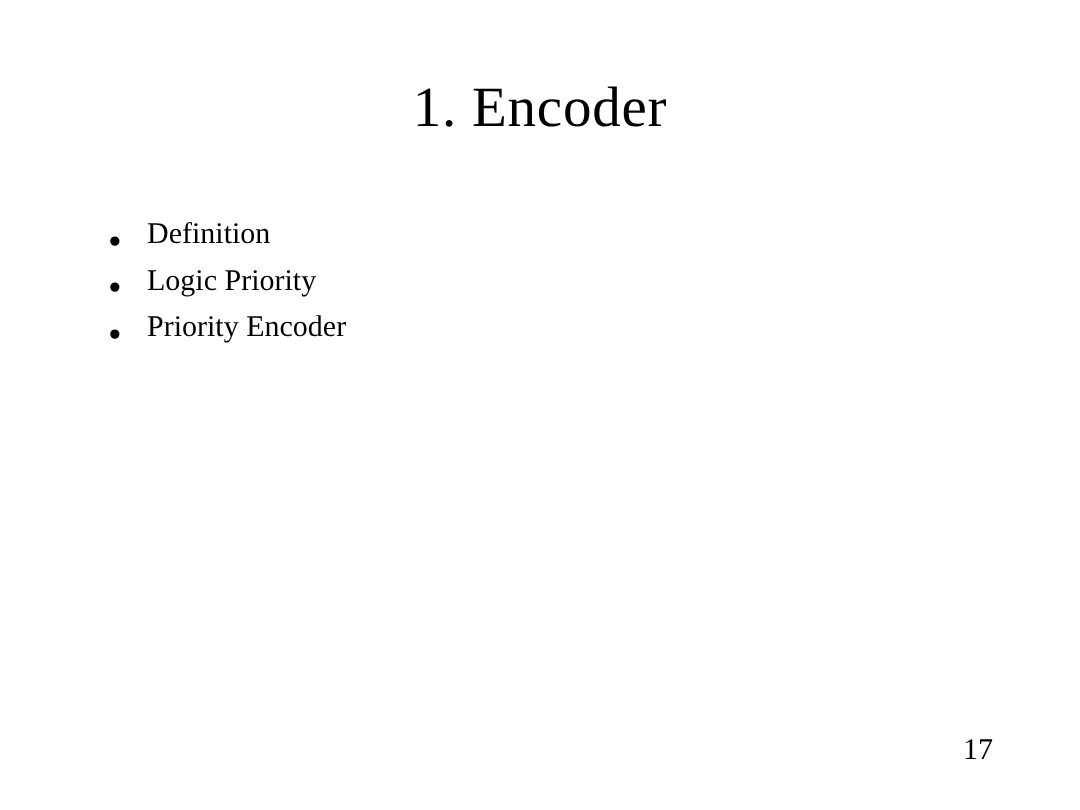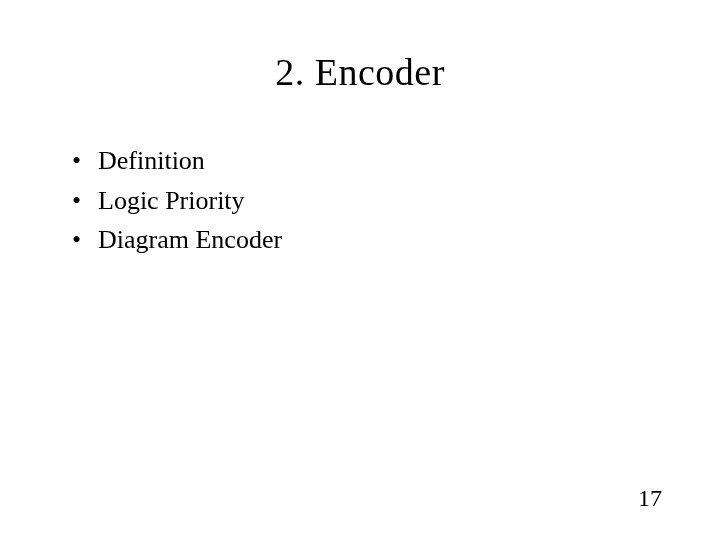--- a/index.html
+++ b/index.html
@@ -27,44 +27,44 @@
       font-weight: normal;
       text-align: center;
       margin-bottom: 48px;
       letter-spacing: 0.5px;
     }
     .bullet-list {
       list-style: none;
       padding-left: 0;
     }
     .bullet-list li {
-      font-size: 26px;
+      font-size: 20px;
       line-height: 1.45;
       position: relative;
       padding-left: 28px;
       margin-bottom: 2px;
     }
     .bullet-list li::before {
       content: "•";
       position: absolute;
       left: 2px;
       top: 0;
       font-size: 26px;
     }
     .page-number {
       position: absolute;
       bottom: 28px;
       right: 58px;
-      font-size: 24px;
+      font-size: 20px;
     }
   </style>
 </head>
 <body>
 
 <div class="slide">
-  <h1 class="title">2. Encoder</h1>
+  <h1 class="title">1. Encoder</h1>
   <ul class="bullet-list">
     <li>Definition</li>
     <li>Logic Priority</li>
-    <li>Diagram Encoder</li>
+    <li>Priority Encoder</li>
   </ul>
   <div class="page-number">17</div>
 </div>
 
 </body></html>

